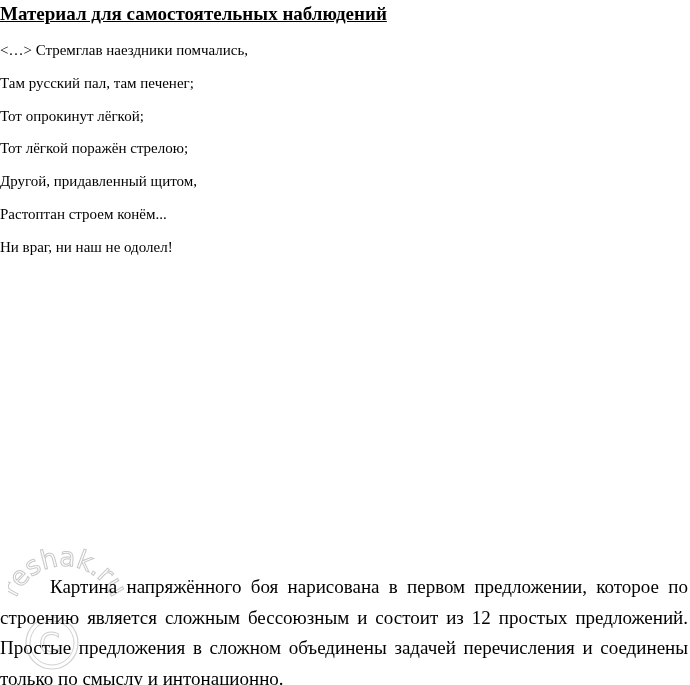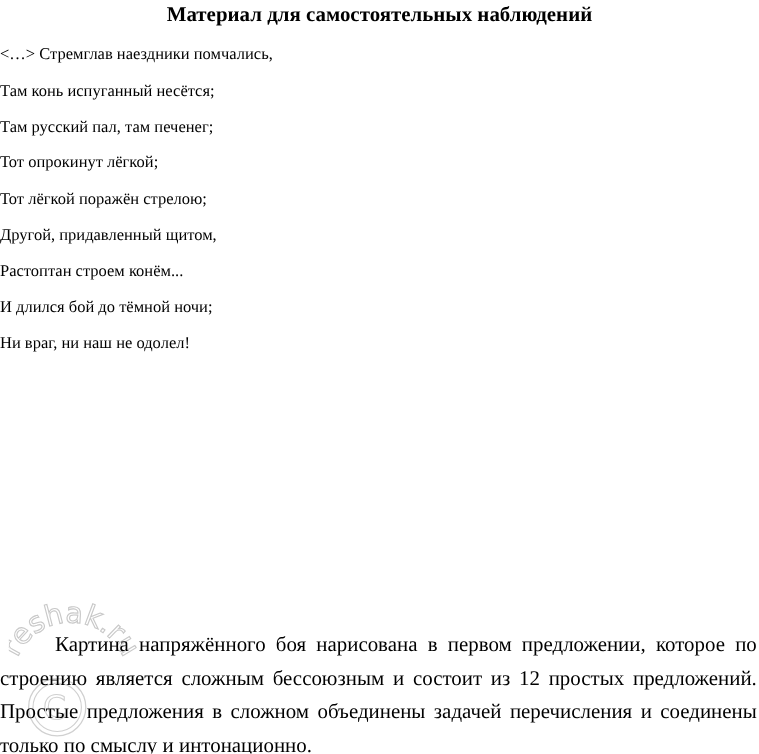--- a/index.html
+++ b/index.html
@@ -3,21 +3,21 @@
 <meta charset="utf-8">
 <style>
   html, body { margin: 0; padding: 0; background: #ffffff; }
   body {
     width: 690px; height: 685px; overflow: hidden; position: relative;
     font-family: "Liberation Serif", "DejaVu Serif", serif;
     color: #000;
   }
   .title {
     position: absolute; left: 0; top: 2px; width: 690px;
-    text-align: center; font-weight: bold; font-size: 19px; line-height: 24px;
+    text-align: left; font-weight: bold; font-size: 19px; line-height: 24px; text-decoration: underline;
   }
   .poem { position: absolute; left: 0; top: 34px; }
   .poem-line {
     font-size: 15px; line-height: 32.8px; white-space: nowrap; height: 32.8px;
   }
   .paragraph {
     position: absolute; left: 0; top: 572px; width: 688px;
     font-size: 19px; line-height: 30.5px; text-align: justify;
     text-indent: 50px; margin: 0;
   }
@@ -27,27 +27,25 @@
   }
 </style>
 </head>
 <body>
 
 <div>
   <div class="title">Материал для самостоятельных наблюдений</div>
 
   <div class="poem">
     <div class="poem-line">&lt;…&gt; Стремглав наездники помчались,</div>
-    <div class="poem-line">Там конь испуганный несётся;</div>
     <div class="poem-line">Там русский пал, там печенег;</div>
     <div class="poem-line">Тот опрокинут лёгкой;</div>
     <div class="poem-line">Тот лёгкой поражён стрелою;</div>
     <div class="poem-line">Другой, придавленный щитом,</div>
     <div class="poem-line">Растоптан строем конём...</div>
-    <div class="poem-line">И длился бой до тёмной ночи;</div>
     <div class="poem-line">Ни враг, ни наш не одолел!</div>
   </div>
 
   <svg class="watermark" viewBox="0 0 120 150" xmlns="http://www.w3.org/2000/svg">
     <defs>
       <path id="wmArc" d="M 8 70 A 52 52 0 0 1 108 90"></path>
     </defs>
     <text font-family="DejaVu Sans, sans-serif" font-size="26" fill="none" stroke="#c8c8c8" stroke-width="1">
       <textPath href="#wmArc">reshak.ru</textPath>
     </text>

